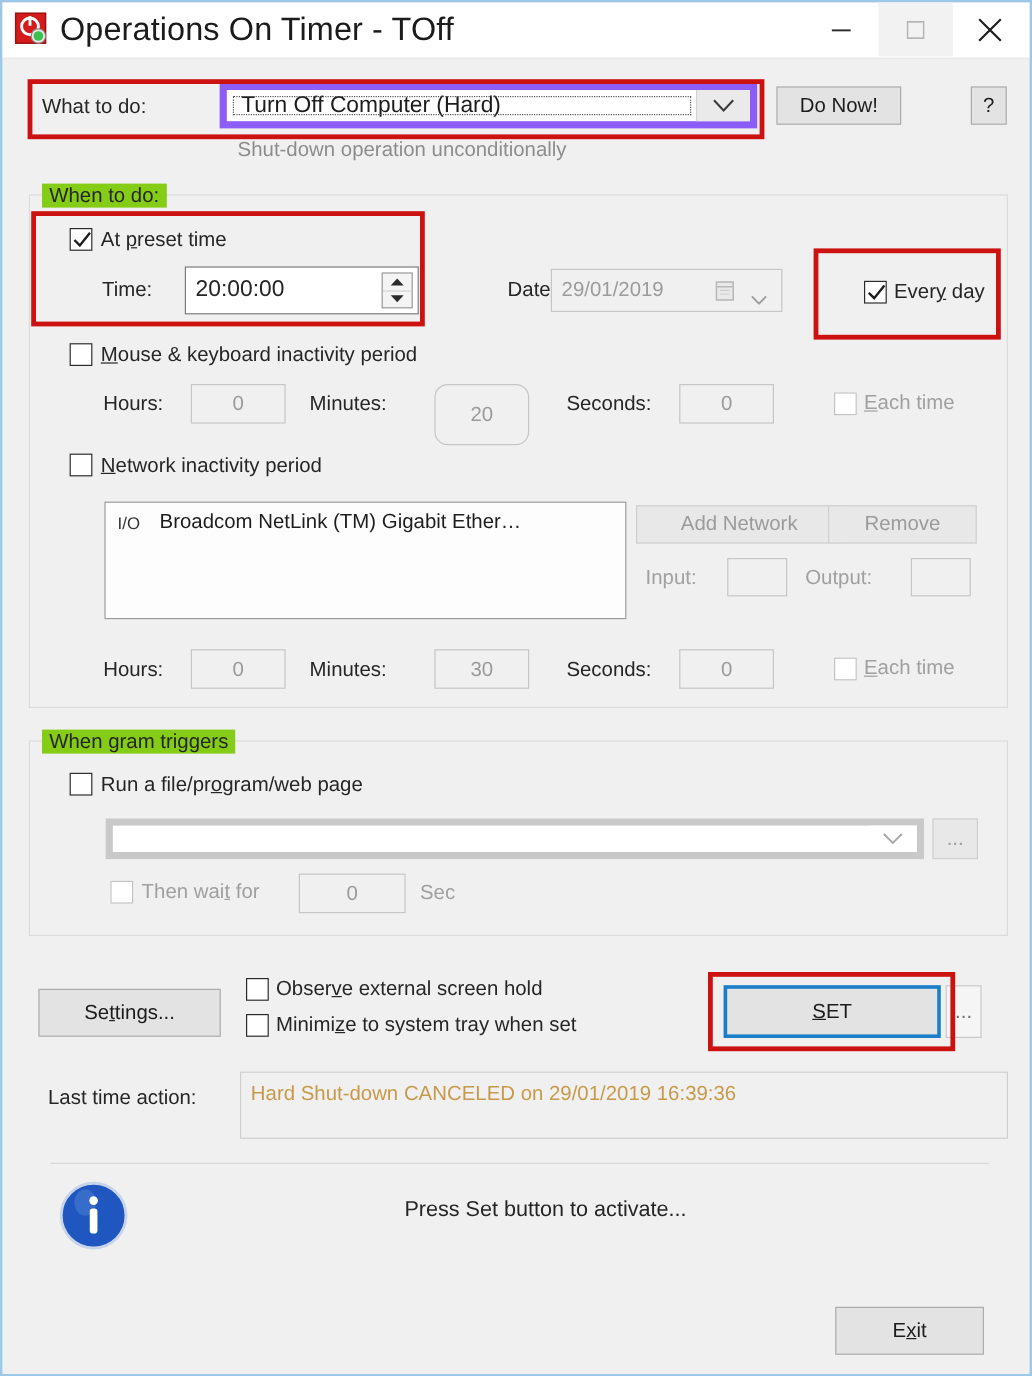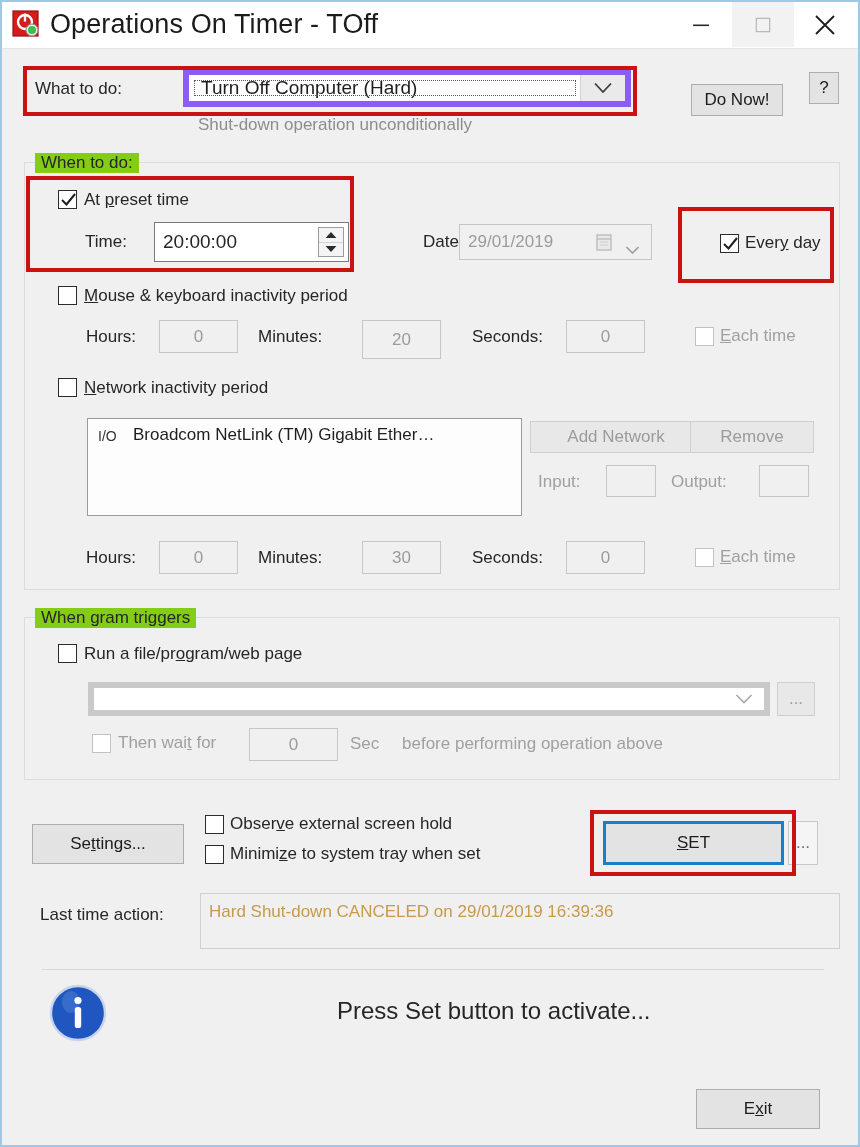--- a/index.html
+++ b/index.html
@@ -243,21 +243,21 @@
   <div class="combo" style="left:181px; top:67px; width:448px; height:38px;">
     <div class="ctext">Turn Off Computer (Hard)</div>
     <div class="focusrect"></div>
     <div class="arrowbox">
       <svg width="18" height="11" viewBox="0 0 18 11">
           <path d="M1 1 L9 9.5 L17 1" stroke="#3a3a3a" stroke-width="1.7" fill="none"></path>
         </svg>
     </div>
   </div>
 
-  <div class="btn" style="left:645px; top:82px; width:92px; height:32px;margin-left:44px;">
+  <div class="btn" style="left:645px; top:70px; width:104px; height:32px;">
     <span><span>Do Now!</span></span>
   </div>
 
   <div class="btn" style="left:807px; top:70px; width:30px; height:32px;">
     <span>?</span>
   </div>
 
   <div class="lbl mid" style="left:196px; top:113px; font-size:17px;">Shut-down operation unconditionally</div>
 
   <div class="redbox" style="left:21px; top:64px; width:614px; height:50px;"></div>
@@ -325,21 +325,21 @@
   <div class="cb" style="left:56px; top:284px;"></div>
   <div class="lbl" style="left:82px; top:284px;">
     <u>M</u>ouse &amp; keyboard inactivity period
   </div>
 
   <div class="lbl" style="left:84px; top:325px;">Hours:</div>
   <div class="field field-dis" style="left:157px; top:318px; width:79px; height:33px;">
     <span class="val c">0</span>
   </div>
   <div class="lbl" style="left:256px; top:325px;">Minutes:</div>
-  <div class="field field-dis" style="left:360px; top:318px; width:79px; height:39px;">
+  <div class="field field-dis" style="left:360px; top:318px; width:79px; height:51px;border-radius:11px;">
     <span class="val c">20</span>
   </div>
   <div class="lbl" style="left:470px; top:325px;">Seconds:</div>
   <div class="field field-dis" style="left:564px; top:318px; width:79px; height:33px;">
     <span class="val c">0</span>
   </div>
   <div class="cb dis" style="left:693px; top:325px;"></div>
   <div class="lbl dim" style="left:718px; top:324px;">
     <u>E</u>ach time
   </div>
@@ -408,21 +408,20 @@
   </div>
 
   <div class="cb dis" style="left:90px; top:732px;"></div>
   <div class="lbl dim" style="left:116px; top:731px;">
     Then wai<u>t</u> for
   </div>
   <div class="field field-dis" style="left:247px; top:726px; width:89px; height:33px;">
     <span class="val c">0</span>
   </div>
   <div class="lbl dim" style="left:348px; top:732px;">Sec</div>
-  <div class="lbl dim" style="left:400px; top:732px;">before performing operation above</div>
 
   <div class="btn" style="left:30px; top:822px; width:152px; height:40px;">
     <span>Se<u>t</u>tings...</span>
   </div>
 
   <div class="cb" style="left:203px; top:813px;"></div>
   <div class="lbl" style="left:228px; top:812px;">
     Obser<u>v</u>e external screen hold
   </div>
   <div class="cb" style="left:203px; top:843px;"></div>
@@ -448,19 +447,19 @@
   <div class="infoicon" style="left:47px; top:982px;">
     <svg width="58" height="58" viewBox="0 0 58 58">
       <ellipse cx="29" cy="29" rx="27" ry="27" fill="#1f56bf"></ellipse>
       <ellipse cx="29" cy="29" rx="27" ry="27" fill="none" stroke="#c8d4ea" stroke-width="2.4"></ellipse>
       <ellipse cx="22" cy="18" rx="9" ry="11" fill="#4b7fd6" opacity="0.55"></ellipse>
       <circle cx="29" cy="16.5" r="3.6" fill="#ffffff"></circle>
       <rect x="25.8" y="23" width="6.4" height="21" rx="2.6" fill="#ffffff"></rect>
     </svg>
   </div>
 
-  <div class="lbl" style="left:335px; top:995px; font-size:24px;">Press Set button to activate...</div>
+  <div class="lbl" style="left:335px; top:995px; font-size:18px;">Press Set button to activate...</div>
 
   <div class="btn" style="left:694px; top:1087px; width:124px; height:40px;">
     <span>E<u>x</u>it</span>
   </div>
 
 </div>
 
 </body></html>

